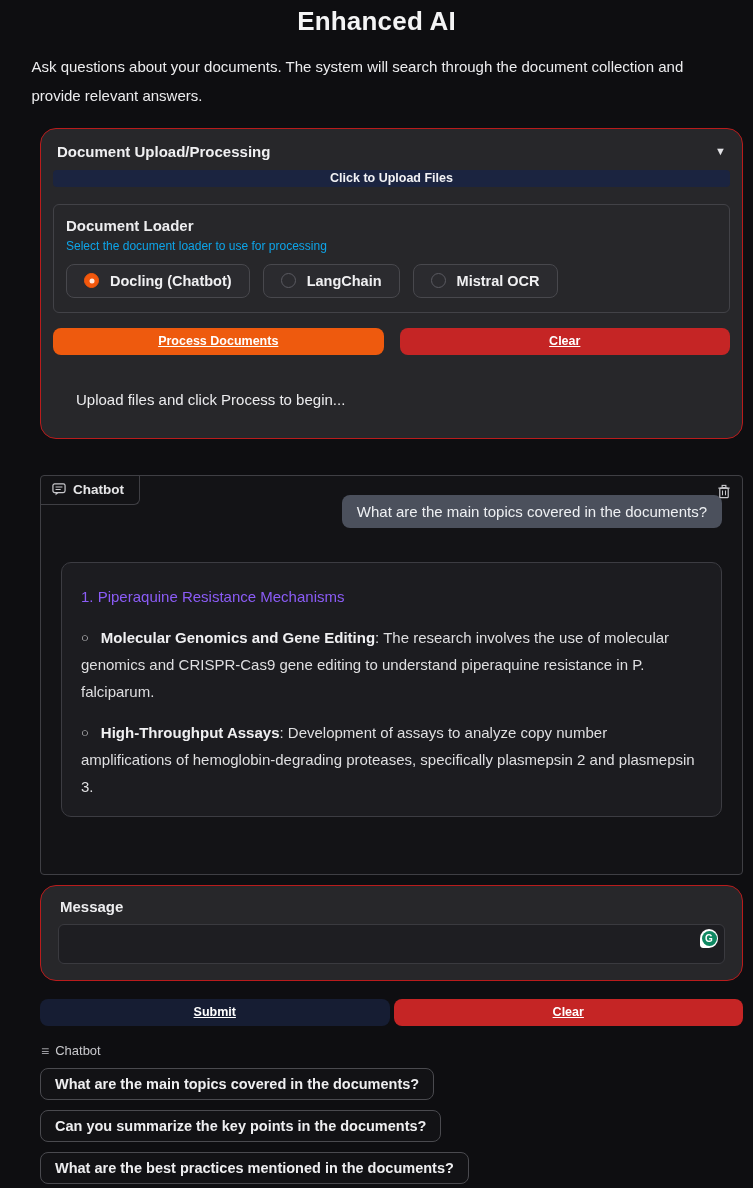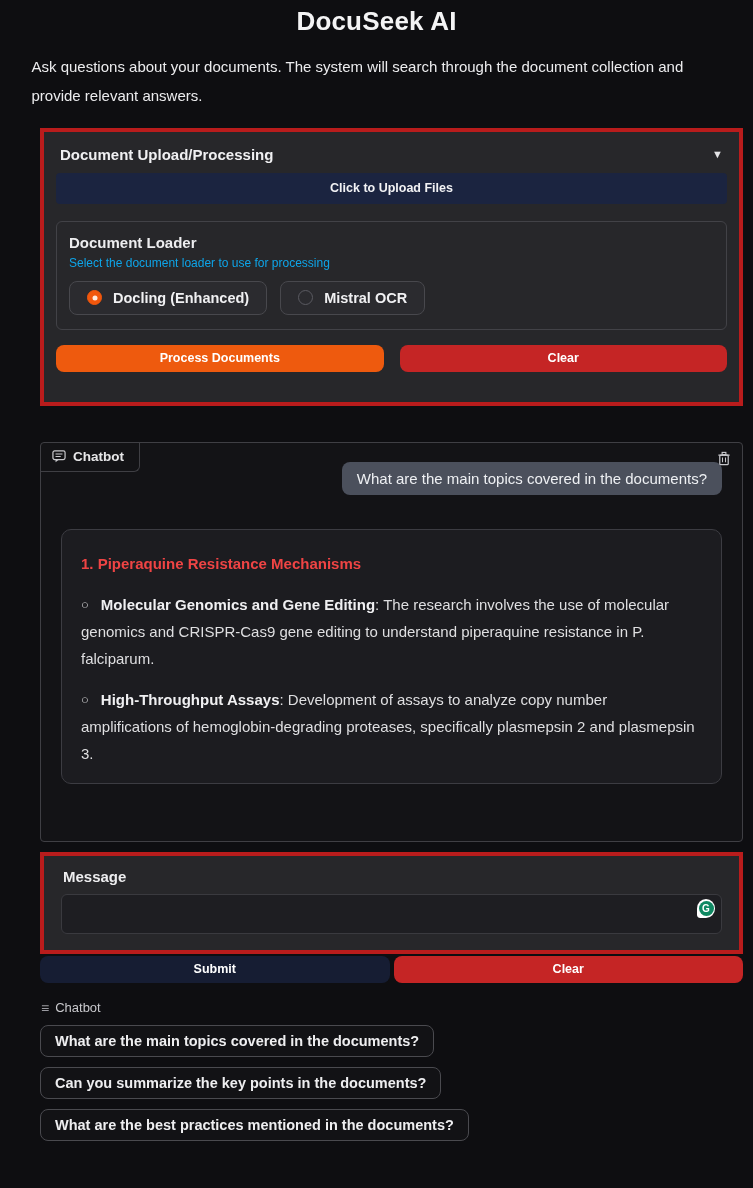--- a/index.html
+++ b/index.html
@@ -26,37 +26,37 @@
     max-width: 690px;
     text-align: left;
     font-size: 15px;
     line-height: 1.95;
     color: #ececee;
   }
 
   
   .panel {
     background: #27272a;
-    border: 4px solid #b91c1c;
-    border-radius: 0;
+    border: 1px solid #b91c1c;
+    border-radius: 16px;
   }
 
   
   .upload-panel { margin-top: 17px; padding: 12px 12px 30px 12px; }
   .panel-header {
     display: flex; align-items: center; justify-content: space-between;
     padding: 2px 4px 0 4px;
   }
   .panel-title { font-size: 15px; font-weight: 600; color: #f0f0f2; }
   .collapse-arrow { font-size: 11px; color: #e3e3e6; cursor: pointer; }
 
   .upload-btn {
     margin-top: 10px;
     width: 100%;
-    height: 31px;
+    height: 17px;
     background: #1b2440;
     border: none;
     border-radius: 4px;
     color: #f2f2f4;
     font-family: "Liberation Sans", sans-serif;
     font-size: 12.5px;
     font-weight: 600;
     cursor: pointer;
     display: flex; align-items: center; justify-content: center;
   }
@@ -105,21 +105,21 @@
   .btn {
     flex: 1;
     height: 27px;
     border: none;
     border-radius: 8px;
     color: #fff;
     font-family: "Liberation Sans", sans-serif;
     font-size: 12.5px;
     font-weight: 600;
     cursor: pointer;
-    display: flex; align-items: center; justify-content: center;
+    display: flex; align-items: center; justify-content: center; text-decoration: underline;
   }
   .btn-orange { background: #ee5a0e; }
   .btn-red { background: #c52525; }
   .btn-navy { background: #161d33; }
 
   .status-text {
     margin-top: 36px;
     padding-left: 23px;
     font-size: 15px;
     color: #ececee;
@@ -169,21 +169,21 @@
     margin-top: 34px;
     background: #1c1c20;
     border: 1px solid #3c3c42;
     border-radius: 10px;
     padding: 6px 19px 16px 19px;
     font-size: 15px;
     line-height: 1.78;
     color: #dfdfe1;
   }
   .bot-bubble p { margin-top: 15px; }
-  .bot-heading { font-weight: 700; color: #ef4444; }
+  .bot-heading { font-weight: 400; color: #8b5cf6; }
   .bullet .term { font-weight: 700; color: #f0f0f2; }
   .bullet .marker { margin-right: 12px; font-size: 13px; position: relative; top: -1px; }
 
   
   .message-panel { margin-top: 10px; padding: 12px 17px; }
   .message-label { font-size: 15px; font-weight: 600; color: #ededef; padding-left: 2px; }
   .message-input-wrap { position: relative; margin-top: 9px; }
   .message-input {
     width: 100%;
     height: 40px;
@@ -208,21 +208,21 @@
   .grammarly-badge .g-inner {
     width: 15px; height: 15px;
     border-radius: 50%;
     background: #0f8862;
     color: #ffffff;
     font-size: 10px;
     font-weight: 700;
     display: flex; align-items: center; justify-content: center;
   }
 
-  .submit-row { display: flex; gap: 4px; margin-top: 2px; }
+  .submit-row { display: flex; gap: 4px; margin-top: 18px; }
 
   
   .examples-label-row {
     margin-top: 17px;
     display: flex; align-items: center; gap: 6px;
     color: #c9c9cd;
     font-size: 13px;
     padding-left: 1px;
   }
   .examples-icon { color: #9a9aa0; font-size: 14px; }
@@ -237,51 +237,56 @@
     color: #eeeef0;
     cursor: pointer;
     white-space: nowrap;
   }
 </style>
 </head>
 <body>
 
 <div class="page">
 
-  <h1 class="app-title">DocuSeek AI</h1>
+  <h1 class="app-title">Enhanced AI</h1>
   <p class="app-desc">Ask questions about your documents. The system will search through the document collection and provide relevant answers.</p>
 
   <div class="panel upload-panel inset">
     <div class="panel-header">
       <span class="panel-title">Document Upload/Processing</span>
       <span class="collapse-arrow">▼</span>
     </div>
 
     <button class="upload-btn">Click to Upload Files</button>
 
     <div class="loader-box">
       <div class="loader-label">Document Loader</div>
       <div class="loader-info">Select the document loader to use for processing</div>
       <div class="radio-row">
         <div class="radio-chip selected">
           <span class="radio-dot"></span>
-          <span class="radio-label">Docling (Enhanced)</span>
+          <span class="radio-label">Docling (Chatbot)</span>
+        </div>
+        <div class="radio-chip">
+          <span class="radio-dot"></span>
+          <span class="radio-label">LangChain</span>
         </div>
         <div class="radio-chip">
           <span class="radio-dot"></span>
           <span class="radio-label">Mistral OCR</span>
         </div>
       </div>
     </div>
 
     <div class="action-row">
       <button class="btn btn-orange">Process Documents</button>
       <button class="btn btn-red">Clear</button>
     </div>
 
+    <div class="status-text">Upload files and click Process to begin...</div>
   </div>
 
   <div class="chat-panel inset">
     <div class="chat-tab">
       <svg width="14" height="13" viewBox="0 0 16 15">
         <rect x="1" y="1" width="14" height="10" rx="2" fill="none" stroke="#c9c9cd" stroke-width="1.4"></rect>
         <path d="M4 11 L4 14 L8 11 Z" fill="#c9c9cd"></path>
         <line x1="4" y1="4.5" x2="12" y2="4.5" stroke="#c9c9cd" stroke-width="1.2"></line>
         <line x1="4" y1="7.5" x2="10" y2="7.5" stroke="#c9c9cd" stroke-width="1.2"></line>
       </svg>

